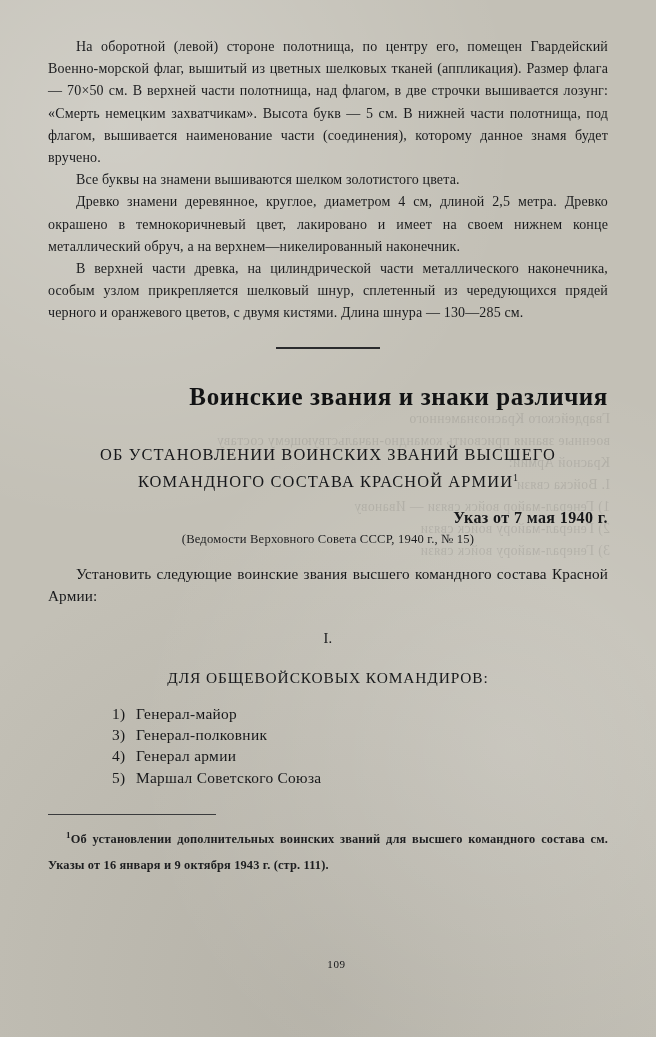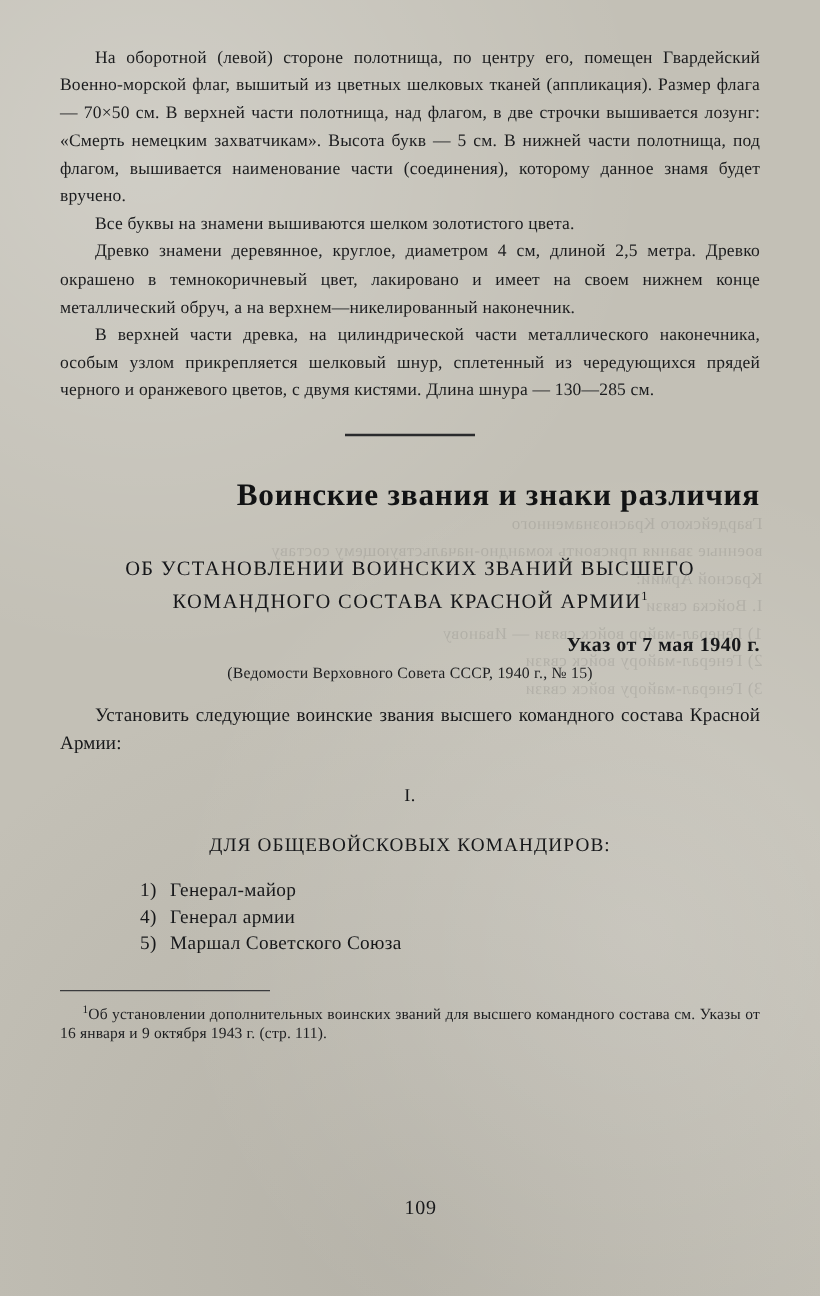--- a/index.html
+++ b/index.html
@@ -125,38 +125,39 @@
 
   .footnote-rule {
     width: 168px;
     height: 1px;
     background: #3a3b3d;
     margin: 26px 0 0 0;
   }
   .footnote {
     margin: 7px 0 0 0;
     font-size: 12.4px;
-    line-height: 15px;
+    line-height: 26px;
     text-align: justify;
     text-indent: 18px;
     letter-spacing: 0.15px;
     color: #1d1e20;
+    font-weight: bold;
   }
   .footnote sup {
     font-size: 9px;
     vertical-align: super;
   }
 
   .page-number {
     position: absolute;
     left: 17px;
     right: 0;
     top: 958px;
     text-align: center;
-    font-size: 16px;
+    font-size: 11px;
     letter-spacing: 0.6px;
     color: #17181a;
   }
 
   
   .bleed {
     position: absolute;
     left: 44px;
     top: 408px;
     width: 566px;
@@ -204,20 +205,21 @@
     <div class="decree-source">(Ведомости Верховного Совета СССР, 1940 г., № 15)</div>
 
     <p class="lead">Установить следующие воинские звания высшего командного состава Красной Армии:</p>
 
     <div class="roman-num">I.</div>
 
     <div class="subhead">ДЛЯ ОБЩЕВОЙСКОВЫХ КОМАНДИРОВ:</div>
 
     <ol class="ranks">
       <li><span class="num">1)</span><span>Генерал-майор</span></li>
+      <li><span class="num">3)</span><span>Генерал-полковник</span></li>
       <li><span class="num">4)</span><span>Генерал армии</span></li>
       <li><span class="num">5)</span><span>Маршал Советского Союза</span></li>
     </ol>
 
     <div class="footnote-rule"></div>
     <p class="footnote"><sup>1</sup><span>Об установлении дополнительных воинских званий для высшего командного состава см. Указы от 16 января и 9 октября 1943 г. (стр. 111).</span></p>
 
   </div>
 
   <div class="page-number">109</div>

